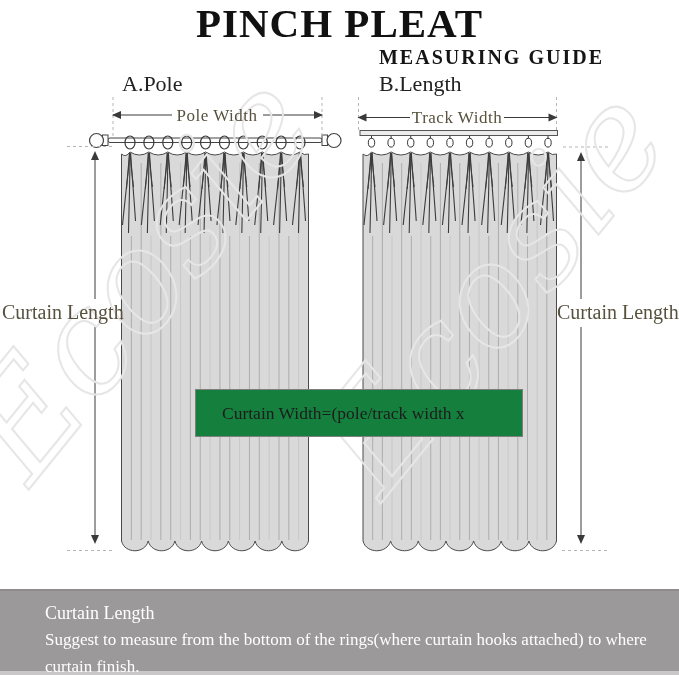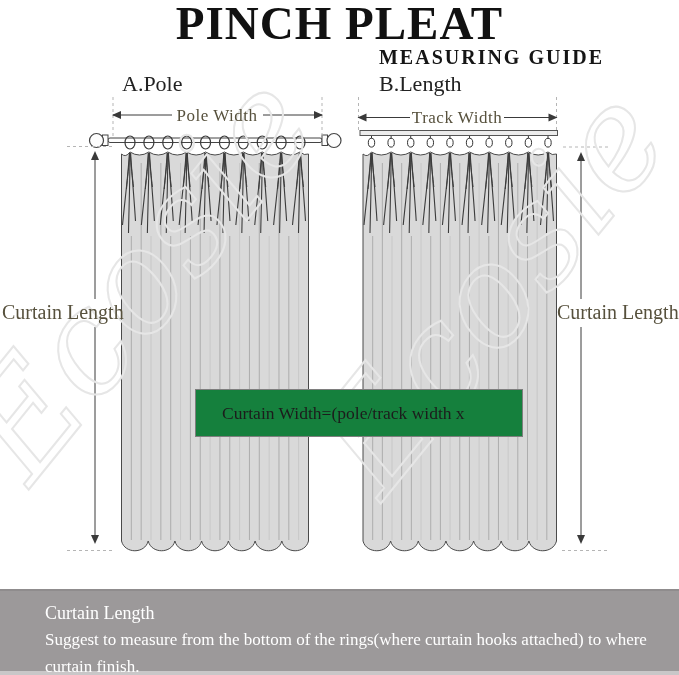--- a/index.html
+++ b/index.html
@@ -1,20 +1,20 @@
 <!DOCTYPE html>
 <html><head>
 <meta charset="utf-8">
 <style>
   html,body{margin:0;padding:0;background:#ffffff;}
   .stage{position:relative;width:679px;height:675px;background:#fff;overflow:hidden;
          font-family:"Liberation Serif",serif;}
   
   .title{position:absolute;top:0;left:0;width:679px;text-align:center;z-index:3;
-         font-size:47px;font-weight:bold;letter-spacing:1px;color:#111;line-height:46px;}
+         font-size:41px;font-weight:bold;letter-spacing:1px;color:#111;line-height:46px;}
   .subtitle{position:absolute;top:45px;left:0;width:604px;text-align:right;z-index:3;
          font-size:20px;font-weight:bold;letter-spacing:2px;color:#151515;line-height:24px;}
   .ab-label{position:absolute;z-index:3;font-size:22px;color:#222;line-height:22px;text-align:center;}
   #label-a{left:122px;top:73px;}
   #label-b{left:379px;top:73px;}
   
   #diagram-svg{position:absolute;left:0;top:0;z-index:1;}
   .measure{font:17px "Liberation Serif",serif;fill:#57513d;letter-spacing:0.5px;}
   .length-label{font:20px "Liberation Serif",serif;fill:#57513d;}
   .wm{font:italic 140px "DejaVu Serif",serif;fill:none;stroke:#e6e6e6;stroke-width:2px;}

